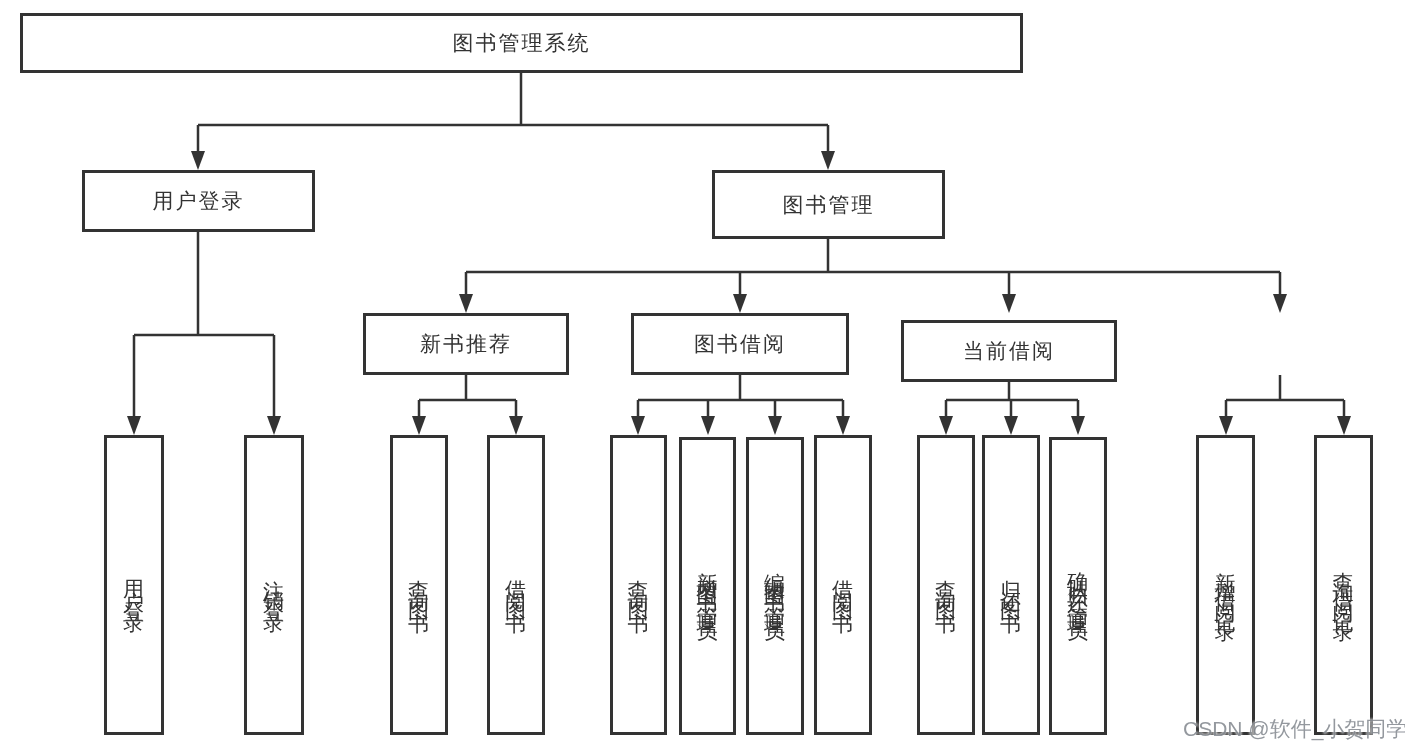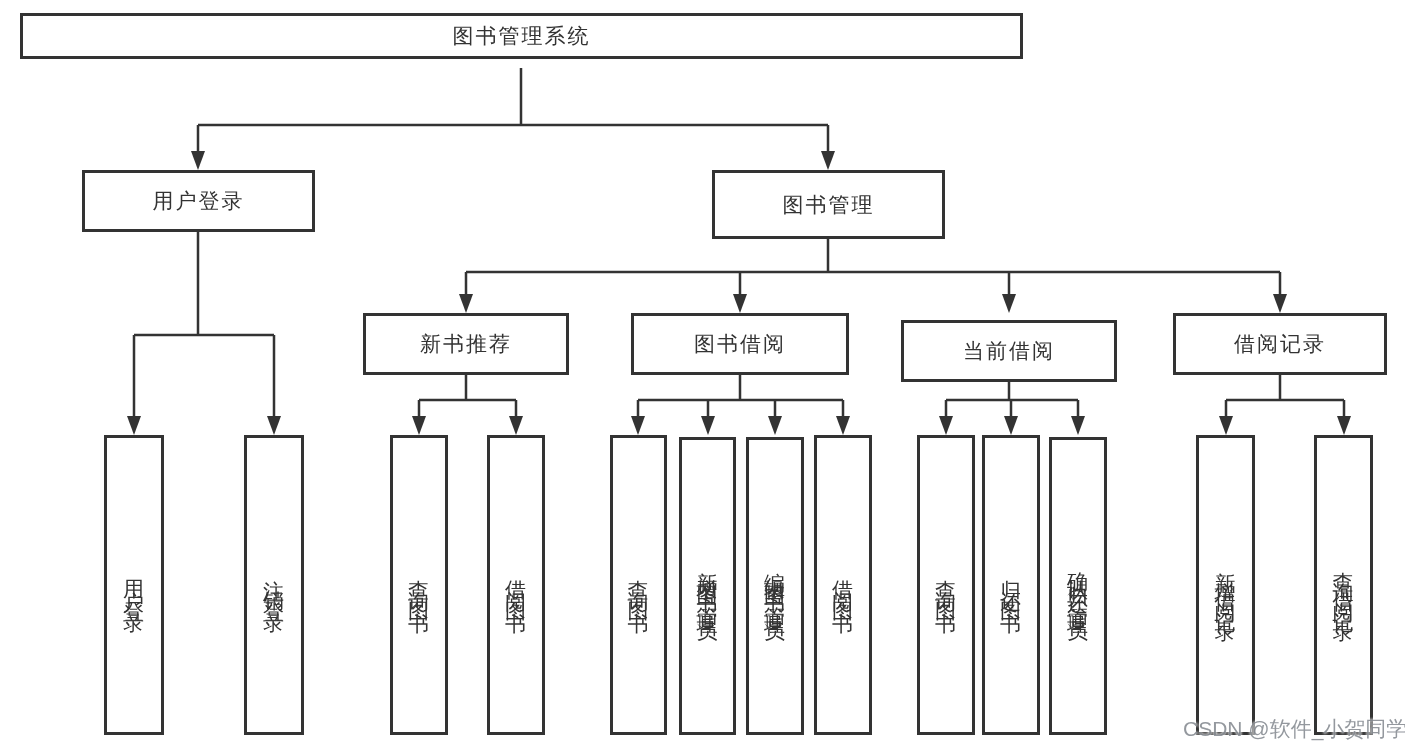--- a/index.html
+++ b/index.html
@@ -58,29 +58,28 @@
       <polygon points="768,416 782,416 775,435"></polygon>
       <polygon points="836,416 850,416 843,435"></polygon>
       <polygon points="939,416 953,416 946,435"></polygon>
       <polygon points="1004,416 1018,416 1011,435"></polygon>
       <polygon points="1071,416 1085,416 1078,435"></polygon>
       <polygon points="1219,416 1233,416 1226,435"></polygon>
       <polygon points="1337,416 1351,416 1344,435"></polygon>
     </g>
   </svg>
 
-  <div class="node hnode" style="left:20px;top:13px;width:1003px;height:46px">图书管理系统</div>
+  <div class="node hnode" style="left:20px;top:13px;width:1003px;height:60px">图书管理系统</div>
 
   <div class="node hnode" style="left:82px;top:170px;width:233px;height:62px">用户登录</div>
   <div class="node hnode" style="left:712px;top:170px;width:233px;height:69px">图书管理</div>
 
   <div class="node hnode" style="left:631px;top:313px;width:218px;height:62px">图书借阅</div>
   <div class="node hnode" style="left:363px;top:313px;width:206px;height:62px">新书推荐</div>
   <div class="node hnode" style="left:901px;top:320px;width:216px;height:62px">当前借阅</div>
-  <div class="node hnode" style="left:1173px;top:313px;width:214px;height:62px">借阅记录</div>
 
   <div class="node vnode" style="left:104px;top:435px;width:60px;height:300px">
     <span class="vtext ls-lg">用户登录</span>
   </div>
   <div class="node vnode" style="left:244px;top:435px;width:60px;height:300px">
     <span class="vtext ls-lg">注销登录</span>
   </div>
 
   <div class="node vnode" style="left:390px;top:435px;width:58px;height:300px">
     <span class="vtext ls-lg">查询图书</span>

